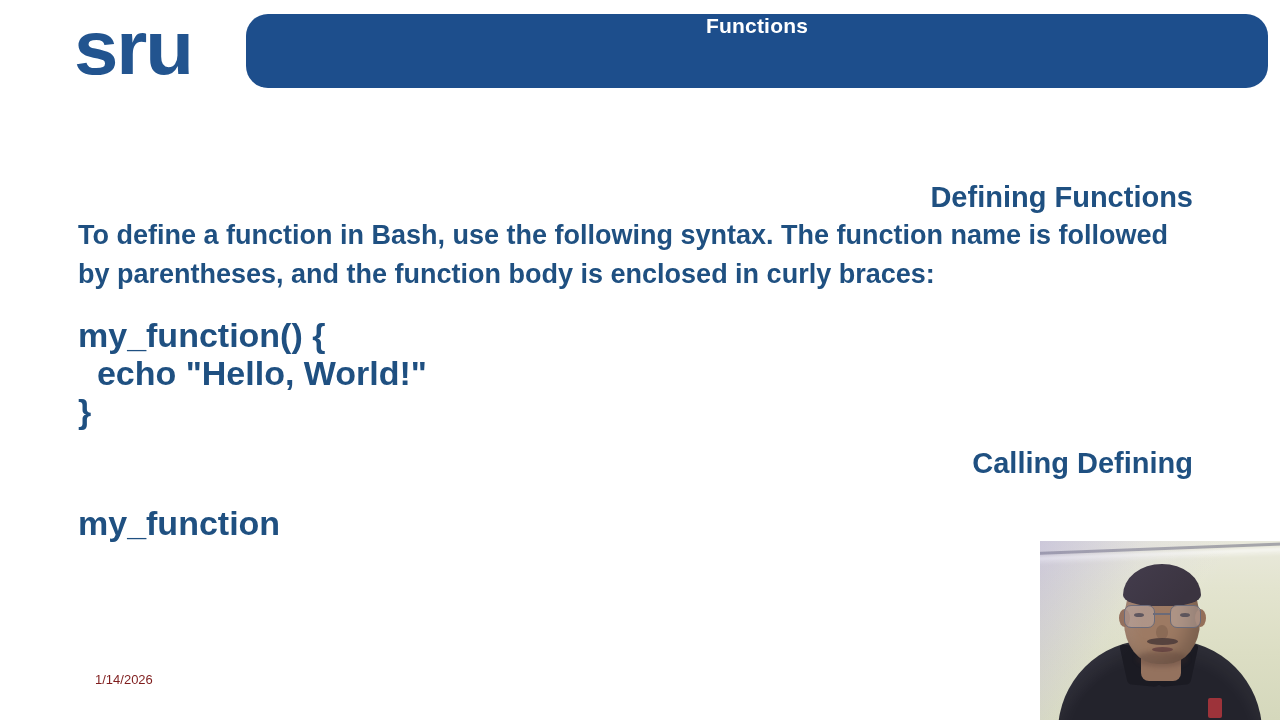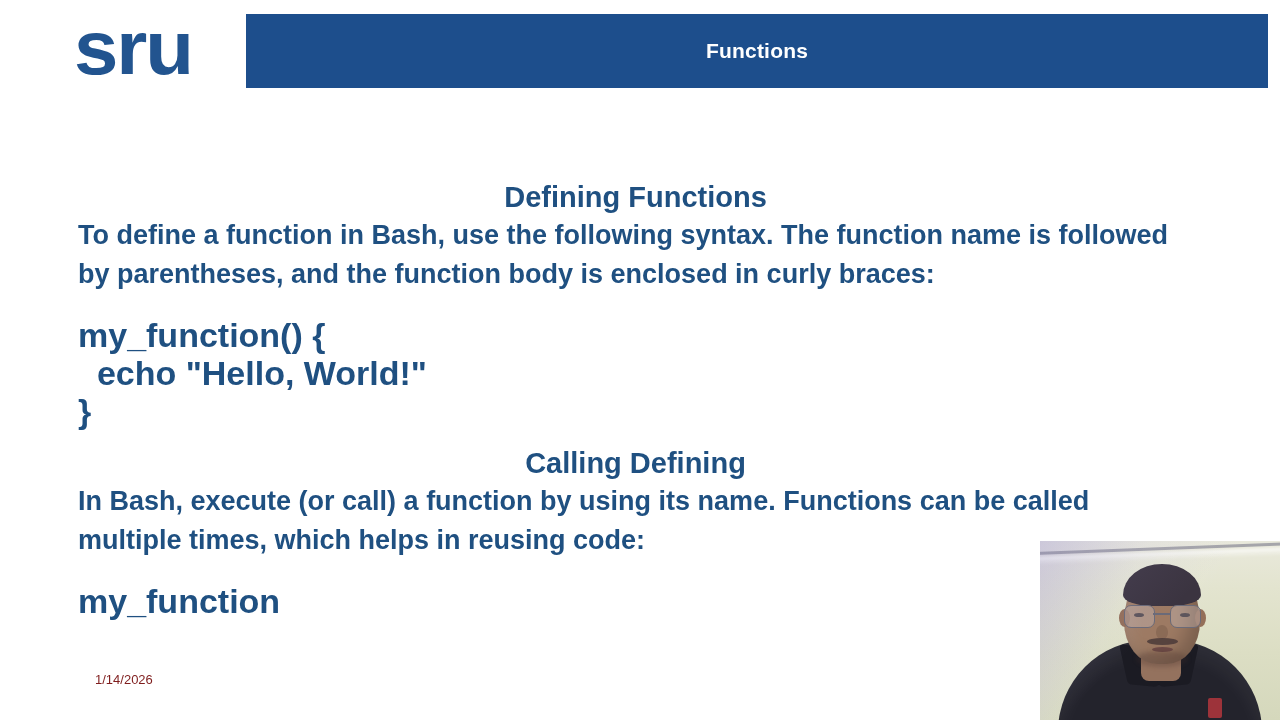--- a/index.html
+++ b/index.html
@@ -45,22 +45,23 @@
     user-select: none;
   }
   #title-bar {
     position: absolute;
     left: 246px;
     top: 14px;
     width: 1022px;
     height: 74px;
     background: #1D4E8C;
     display: flex;
-    align-items: center;
+    align-items: flex-start;
     justify-content: center;
+    border-radius: 22px;
   }
   #title-bar .title-text {
     color: #ffffff;
     font-size: 21px;
     font-weight: bold;
     letter-spacing: 0.2px;
   }
 
   
   #slide-body {
@@ -70,21 +71,21 @@
     width: 1280px;
     height: 620px;
   }
   .content-col {
     position: absolute;
     left: 78px;
     top: 78px;
     width: 1115px;
   }
   .section-heading {
-    text-align: center;
+    text-align: right;
     font-size: 29px;
     font-weight: bold;
     color: #1F5081;
     line-height: 38px;
     margin: 0;
     padding: 0;
   }
   .para {
     font-size: 27px;
     font-weight: bold;
@@ -339,21 +340,20 @@
     <div class="spacer-sm"></div>
 
     <pre class="code-block">my_function() {
   echo "Hello, World!"
 }</pre>
 
     <div class="spacer-xs"></div>
 
     <h2 class="section-heading">Calling Defining</h2>
 
-    <p class="para">In Bash, execute (or call) a function by using its name. Functions can be called multiple times, which helps in reusing code:</p>
 
     <div class="spacer-sm"></div>
 
     <pre class="code-block">my_function</pre>
 
   </div>
 
 </div>
 
 <div id="date-stamp">1/14/2026</div>

